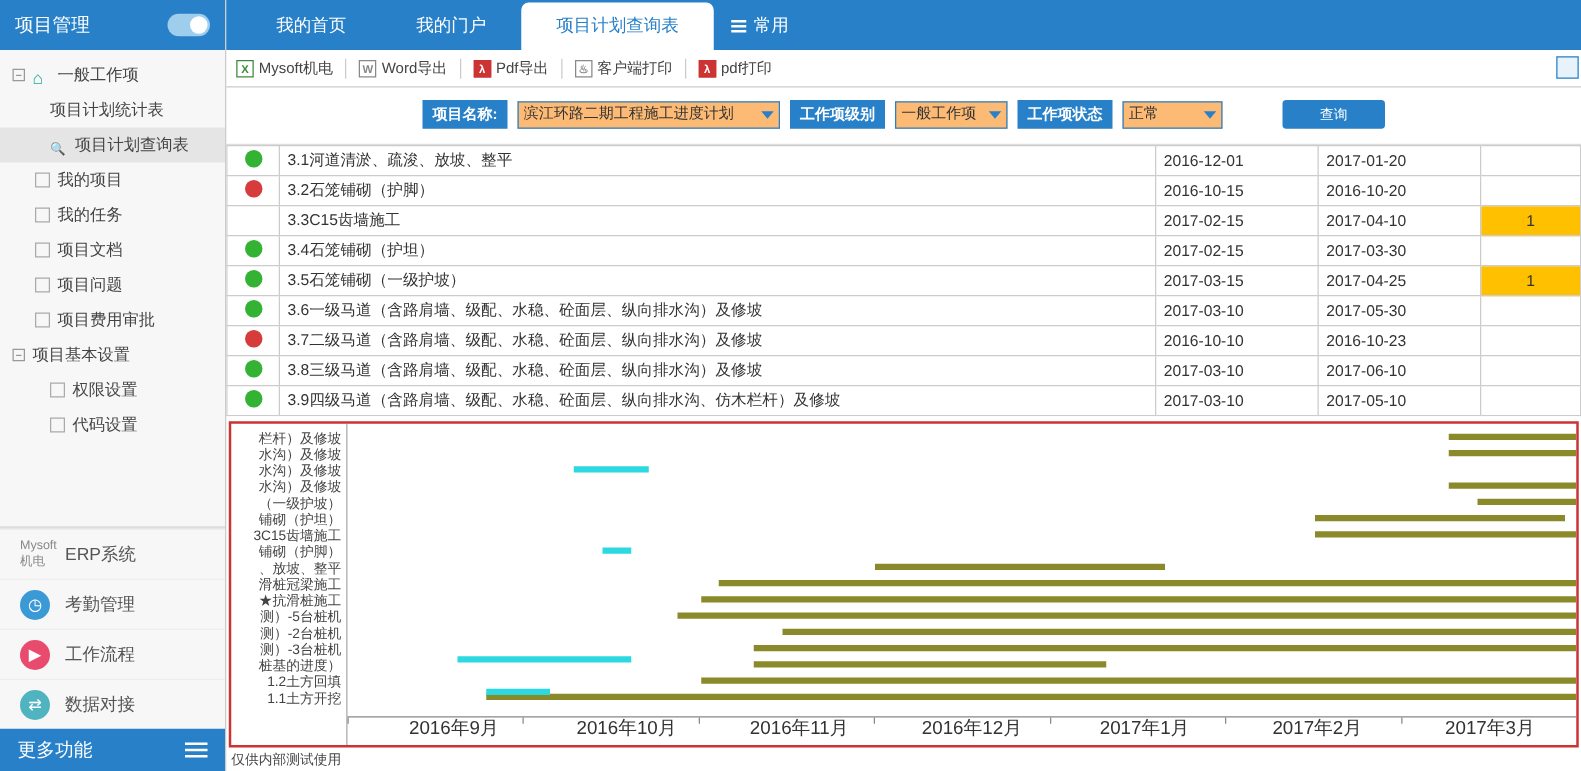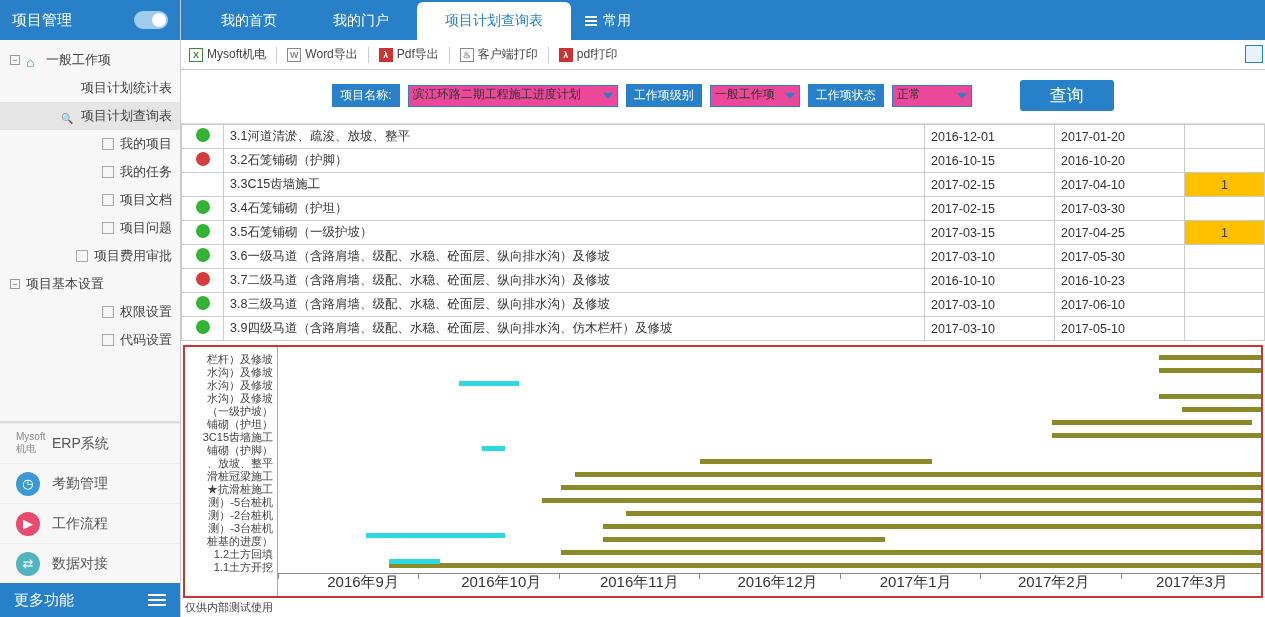--- a/index.html
+++ b/index.html
@@ -12,21 +12,21 @@
 
 
 .side-head { height: 40px; background: #2780c8; color: #fff; display: flex; align-items: center; justify-content: space-between; padding: 0 12px; font-size: 15px; }
 .toggle { width: 34px; height: 18px; border-radius: 10px; background: #9fcdec; position: relative; }
 .toggle::after { content: ""; position: absolute; width: 14px; height: 14px; border-radius: 50%; background: #fff; top: 2px; right: 2px; }
 
 
 .tree { flex: 1; padding: 6px 0; overflow: hidden; }
 .tree-item { display: flex; align-items: center; padding: 5px 8px; cursor: pointer; color: #444; }
 .tree-item.lvl1 { padding-left: 10px; font-weight: 500; }
-.tree-item.lvl2 { padding-left: 40px; justify-content: flex-end; }
+.tree-item.lvl2 { padding-left: 40px; }
 .tree-item.lvl2.alt { padding-left: 28px; }
 .tree-item.active { background: #e5e5e5; }
 .tree-item .sq { width: 10px; height: 10px; border: 1px solid #999; margin-right: 6px; display: inline-flex; align-items: center; justify-content: center; font-size: 9px; color: #666; line-height: 1; }
 .tree-item .ico { width: 14px; height: 12px; margin-right: 6px; display: inline-block; }
 .ico-home { position: relative; }
 .ico-home::before { content: "⌂"; color: #2a9; font-size: 14px; }
 .ico-mag { position: relative; }
 .ico-mag::before { content: "🔍"; font-size: 10px; }
 .ico-file { width: 12px; height: 12px; border: 1px solid #aaa; margin-right: 6px; display: inline-block; }
 
@@ -57,24 +57,24 @@
 .ic-excel { border-color: #3a8a3a; color: #3a8a3a; }
 .ic-word  { border-color: #888; color: #888; }
 .ic-pdf   { border-color: #c33; color: #c33; background: #c33; }
 .ic-pdf span { color: #fff; }
 .ic-java  { border-color: #888; color: #888; }
 .divider  { width: 1px; height: 16px; background: #ccc; }
 .save-slot { position: absolute; right: 2px; top: 5px; width: 18px; height: 18px; border: 1px solid #2780c8; background: #e7f2fa; }
 
 
 .filterbar { padding: 10px 0 12px 0; display: flex; align-items: center; justify-content: center; gap: 8px; font-size: 12px; border-bottom: 1px solid #ddd; }
-.flabel { background: #2780c8; color: #fff; padding: 3px 8px; font-size: 12px; }
-.finput { height: 22px; border: 1px solid #2780c8; padding: 0 4px; font-size: 12px; position: relative; background: #ec4899; }
+.flabel { background: #2780c8; color: #fff; padding: 3px 8px; font-size: 12px; font-weight: bold; }
+.finput { height: 22px; border: 1px solid #2780c8; padding: 0 4px; font-size: 12px; position: relative; background: #fdba74; }
 .finput .arrow { position: absolute; right: 4px; top: 50%; transform: translateY(-50%); width: 0; height: 0; border-left: 5px solid transparent; border-right: 5px solid transparent; border-top: 6px solid #2780c8; }
-.querybtn { background: #2780c8; color: #fff; padding: 4px 30px; border: none; border-radius: 3px; cursor: pointer; font-size: 17px; margin-left: 40px; }
+.querybtn { background: #2780c8; color: #fff; padding: 4px 30px; border: none; border-radius: 3px; cursor: pointer; font-size: 11px; margin-left: 40px; }
 
 
 .tablewrap { flex: 0 0 auto; overflow: hidden; }
 .ptable { width: 100%; border-collapse: collapse; font-size: 12.5px; }
 .ptable td { border: 1px solid #ccc; padding: 3px 6px; height: 22px; }
 .ptable td.status { width: 42px; text-align: center; }
 .ptable td.name { }
 .ptable td.date { width: 130px; }
 .ptable td.flag { width: 80px; text-align: center; }
 .ptable td.flagY { background: #ffc000; }

